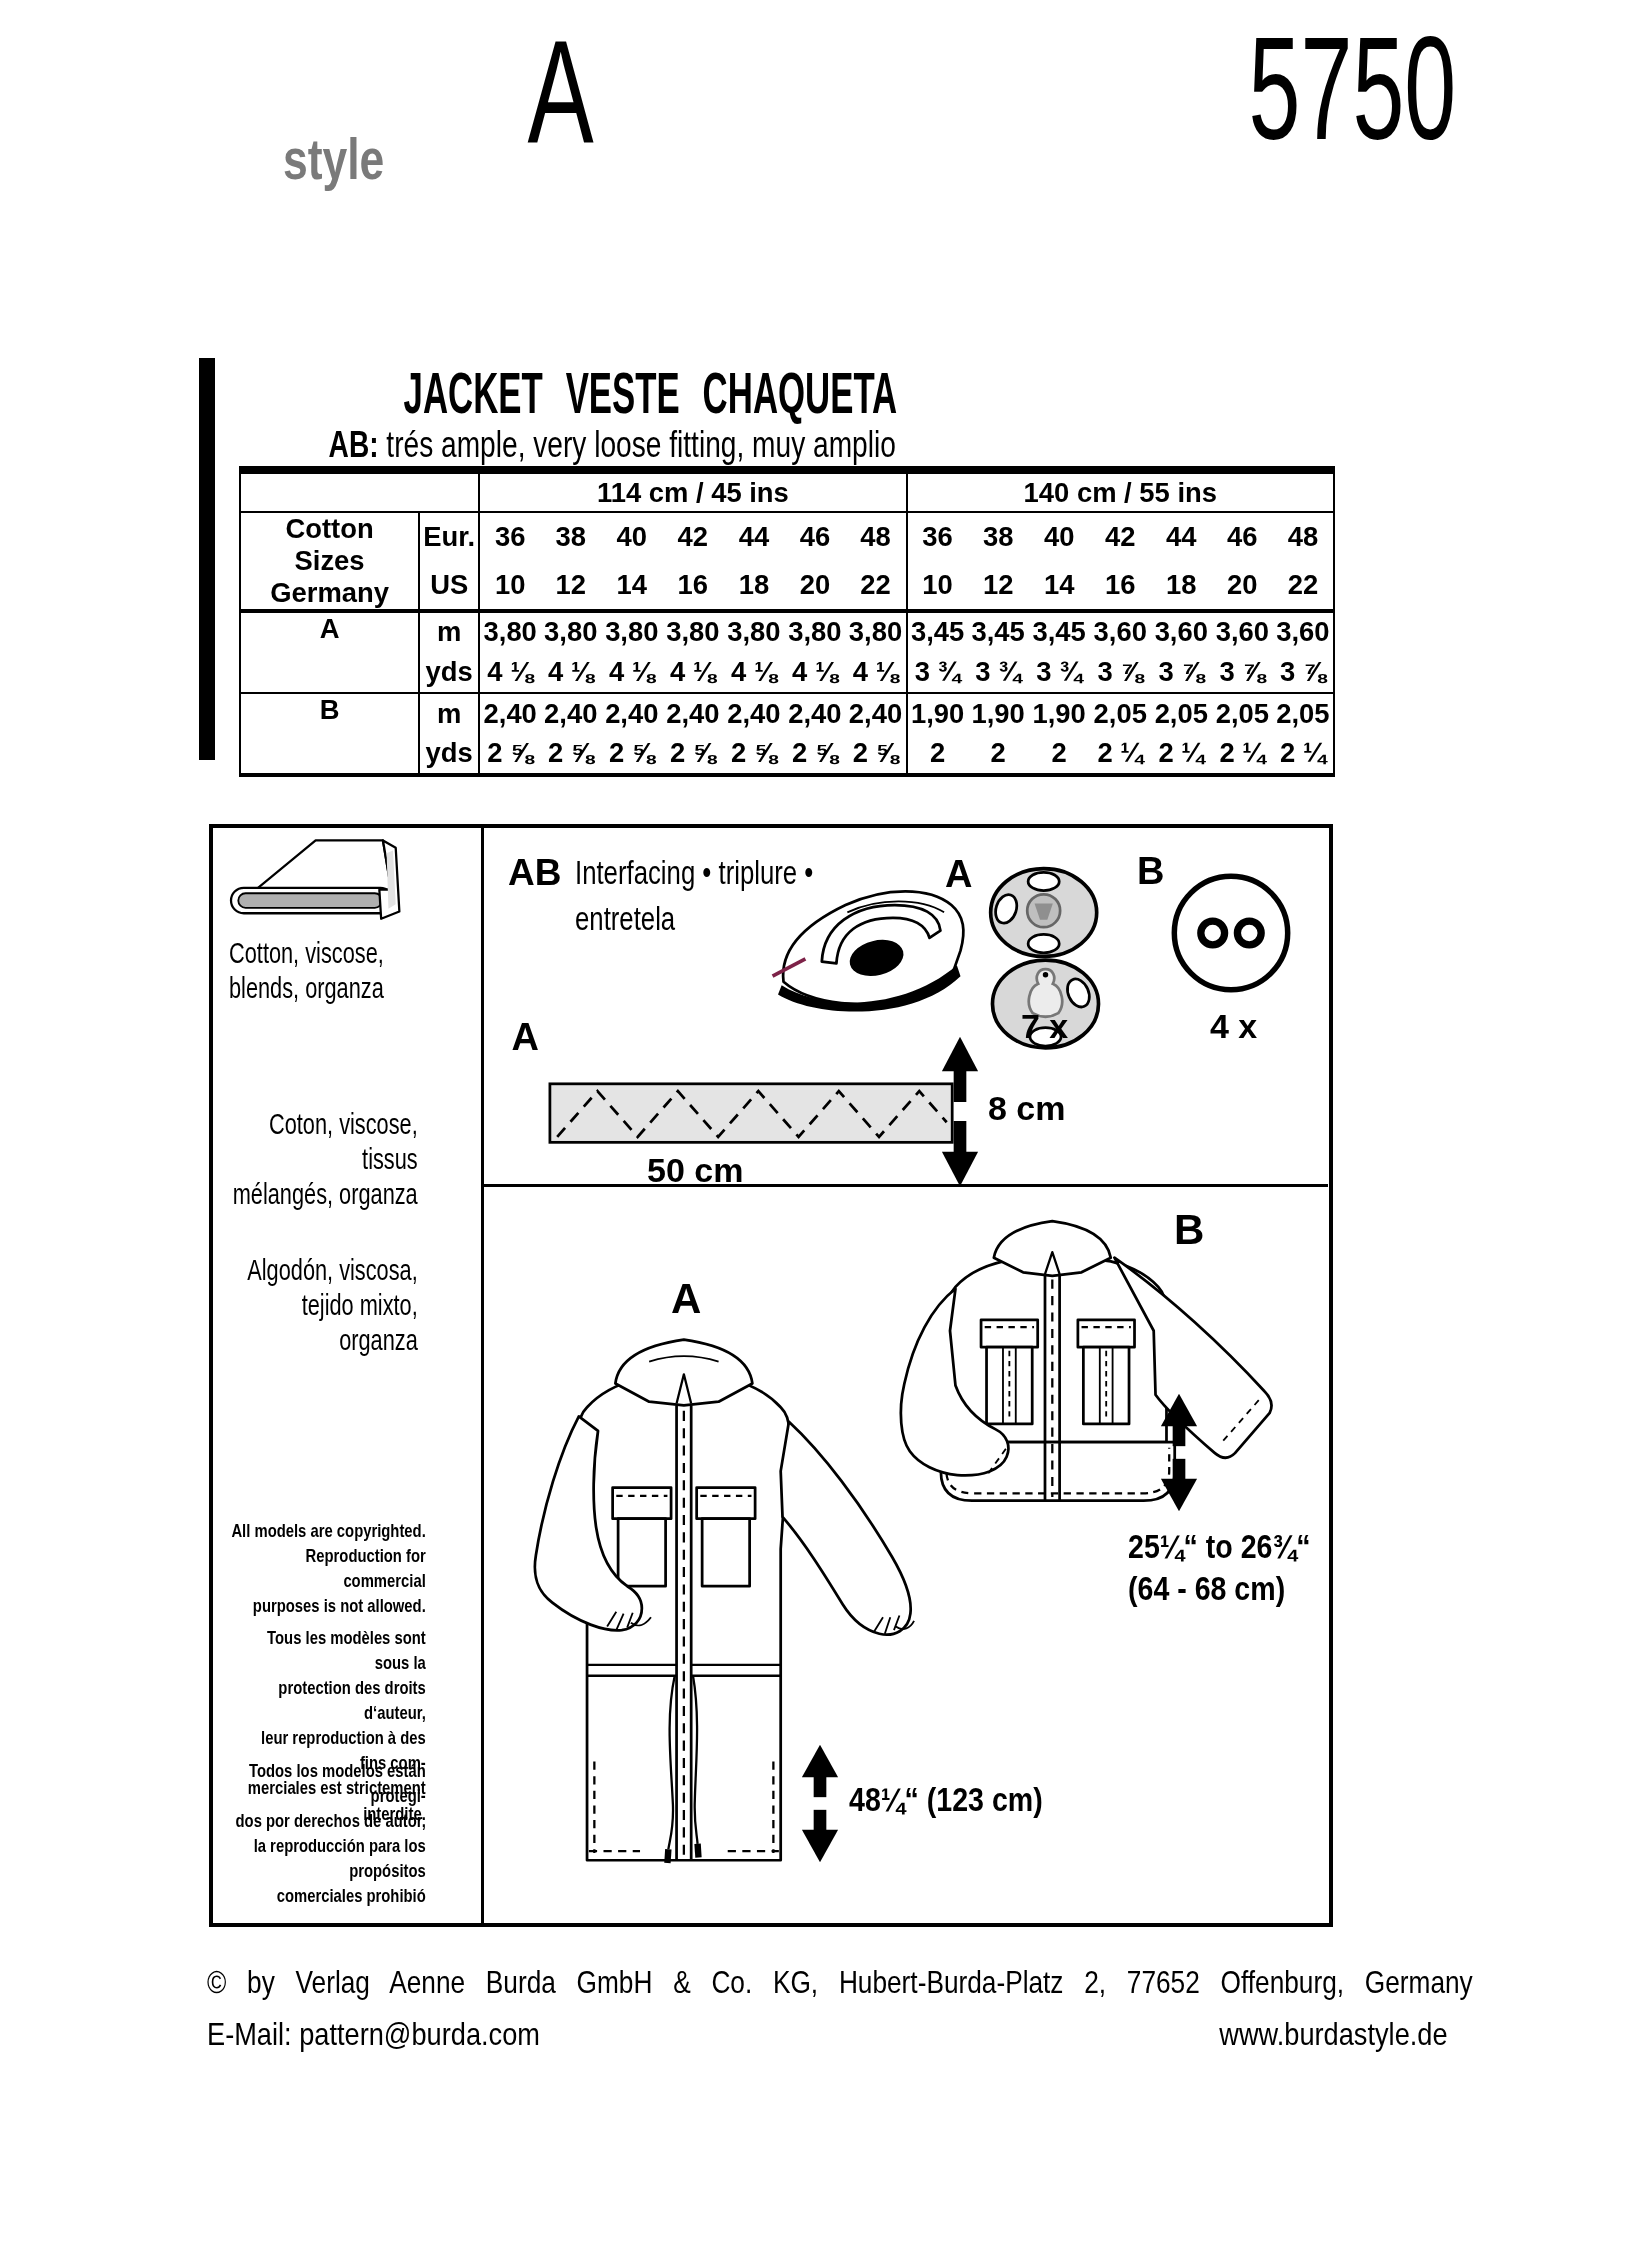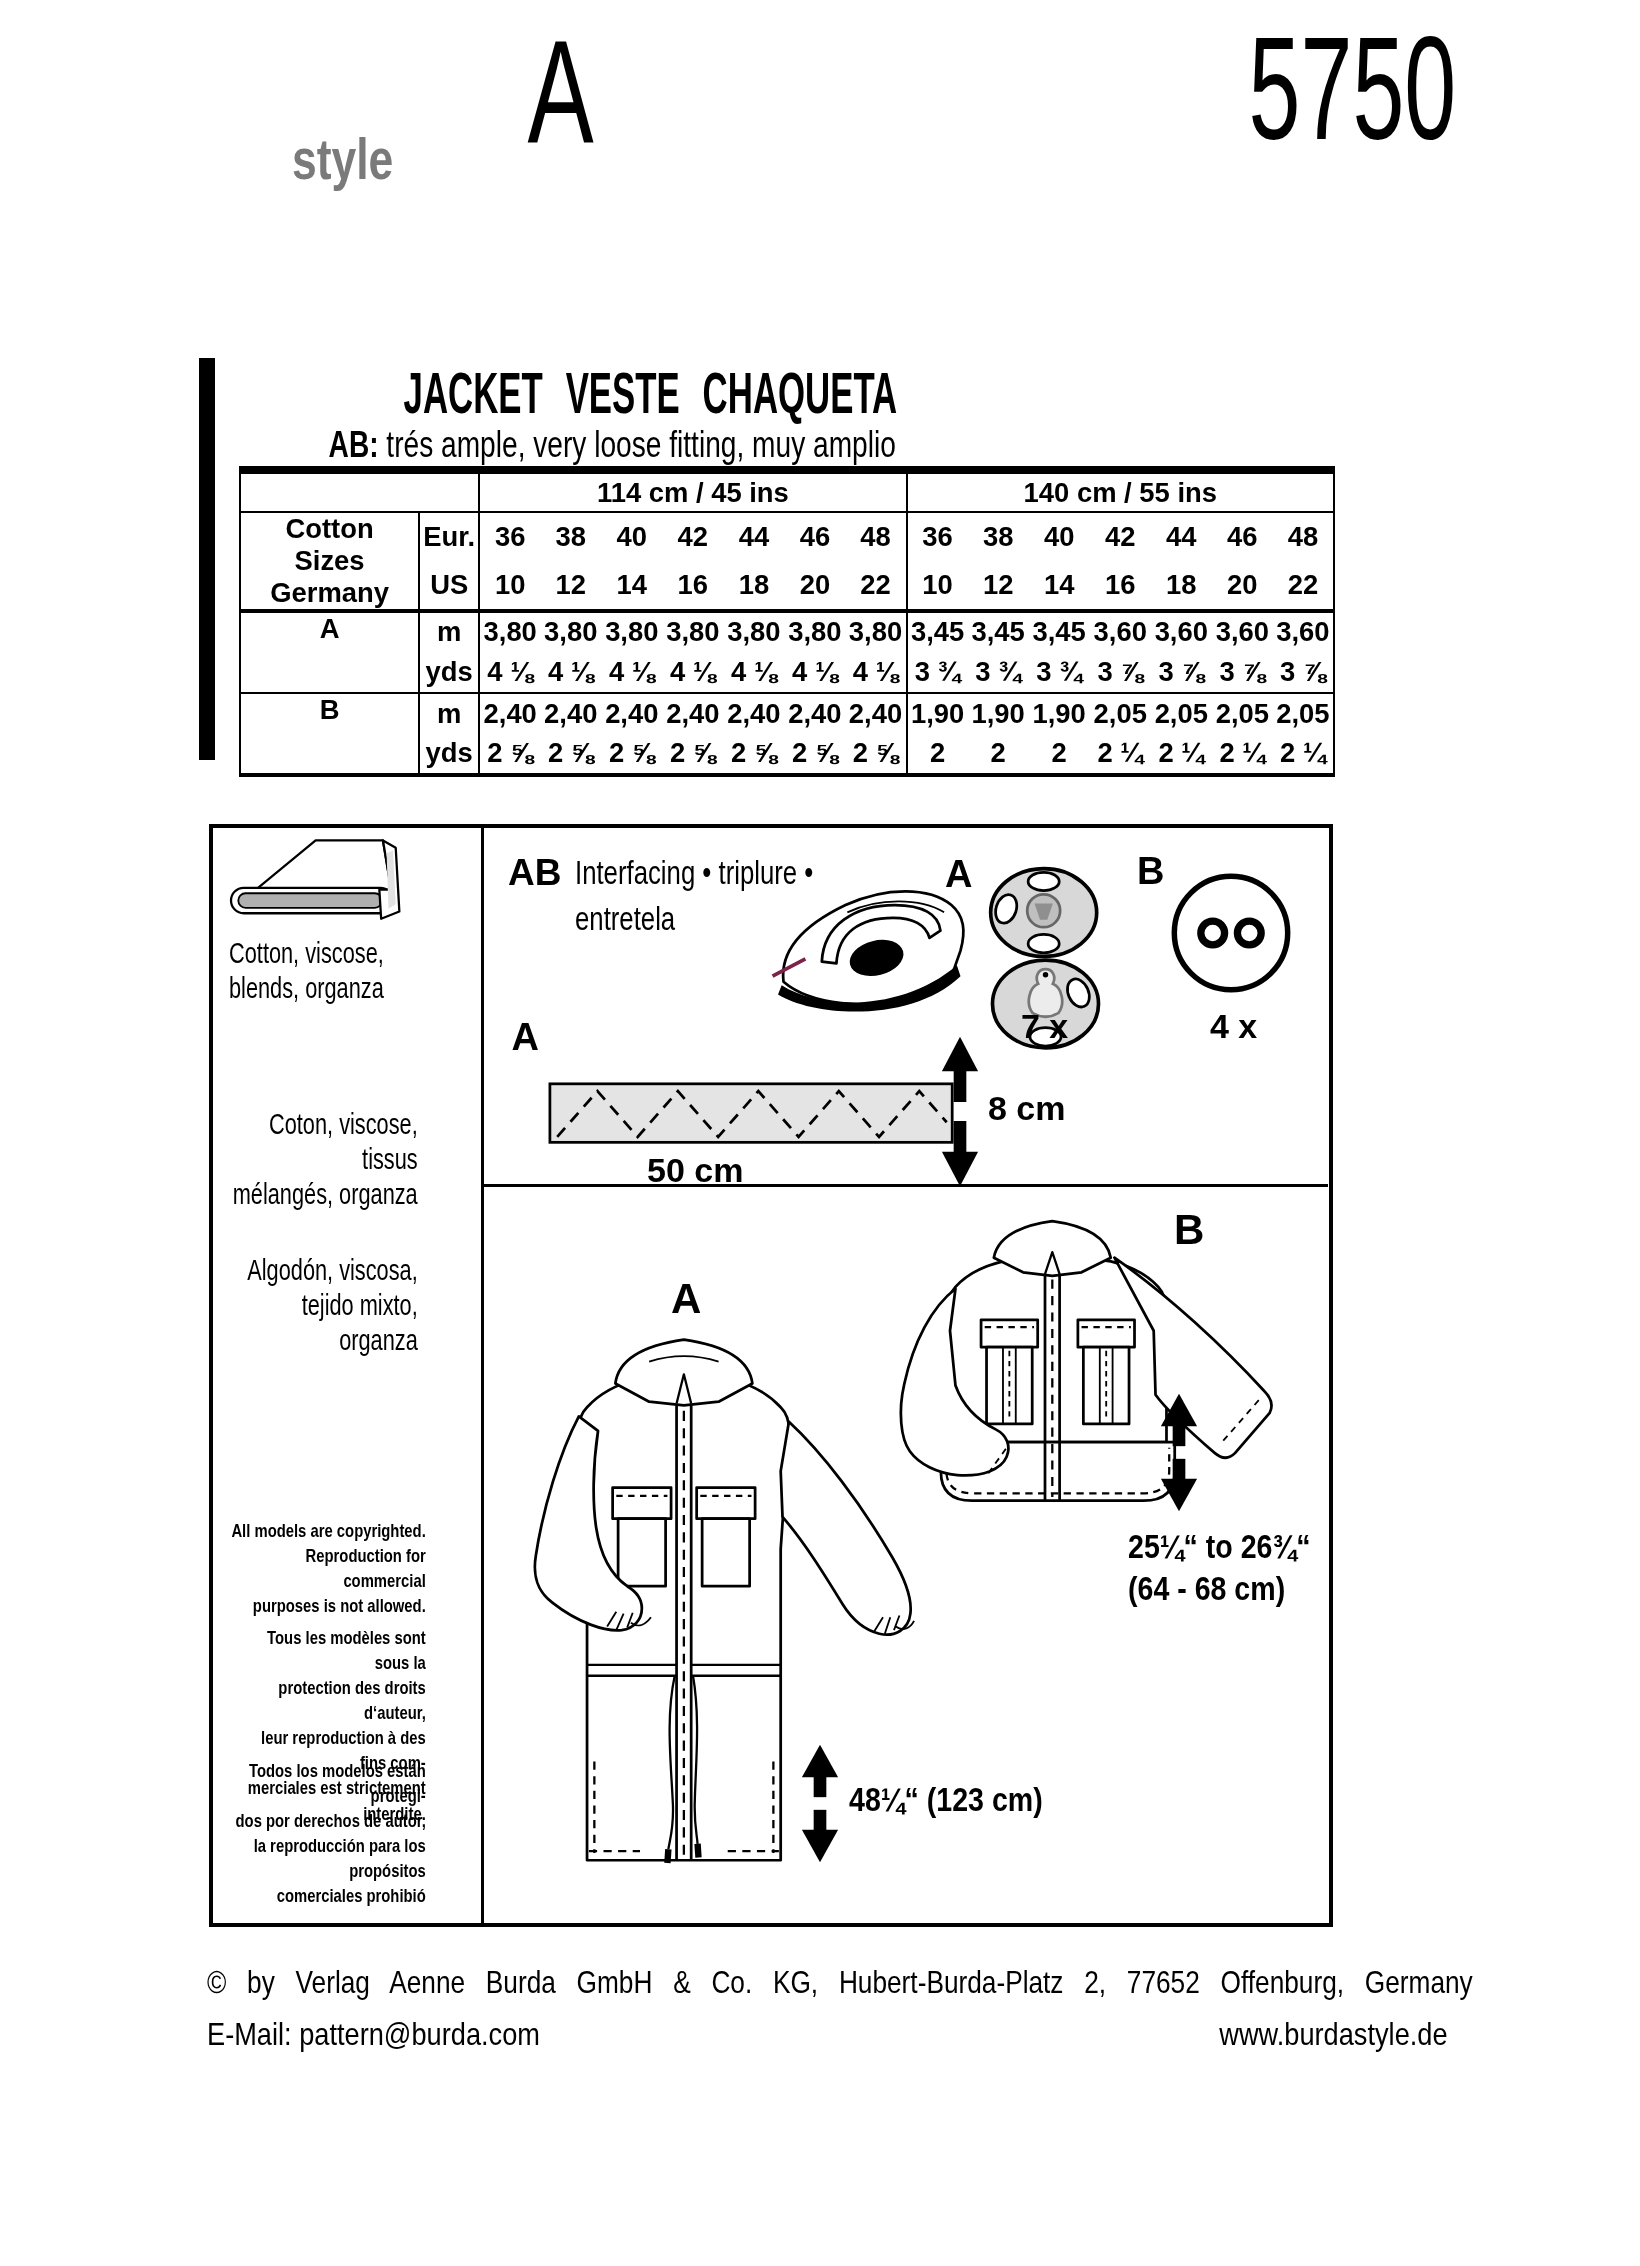--- a/index.html
+++ b/index.html
@@ -47,21 +47,21 @@
 
   
   .footer-line1{font-size:32px;line-height:1;transform:scaleX(0.82);transform-origin:left top;word-spacing:16.4px;white-space:nowrap;}
   .footer-line2{font-size:32px;line-height:1;}
 </style>
 </head>
 <body>
 
 <div class="page">
 
-  <div class="abs" style="left:292px;top:131px;">
+  <div class="abs" style="left:283px;top:131px;">
     <span class="brand-sub condL">style</span>
   </div>
   <div class="abs view-letter" style="left:512px;top:20px;">A</div>
   <div class="abs pattern-number" style="left:1190px;top:16.4px;">5750</div>
 
   <div class="abs heading-bar" style="left:199px;top:358px;width:15.5px;height:402px;"></div>
   <div class="abs garment-title" style="left:239px;top:364px;">JACKET VESTE CHAQUETA</div>
   <div class="abs fit-line" style="left:239px;top:426px;"><b>AB:</b><span> trés ample, very loose fitting, muy amplio</span></div>
 
   <table class="spec abs" style="left:239px;top:466px;">

